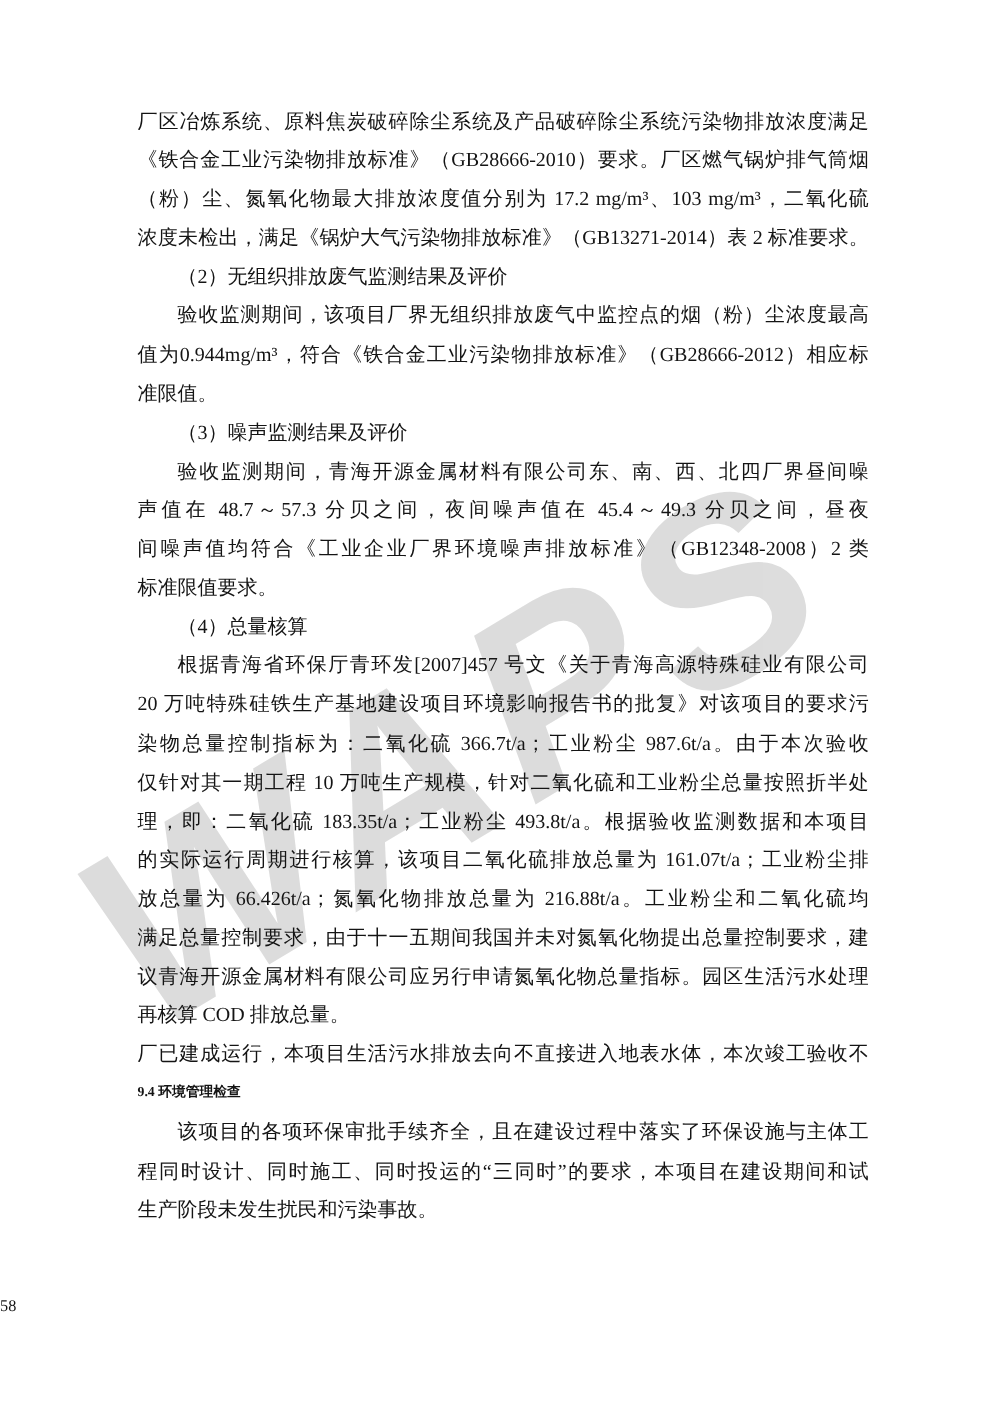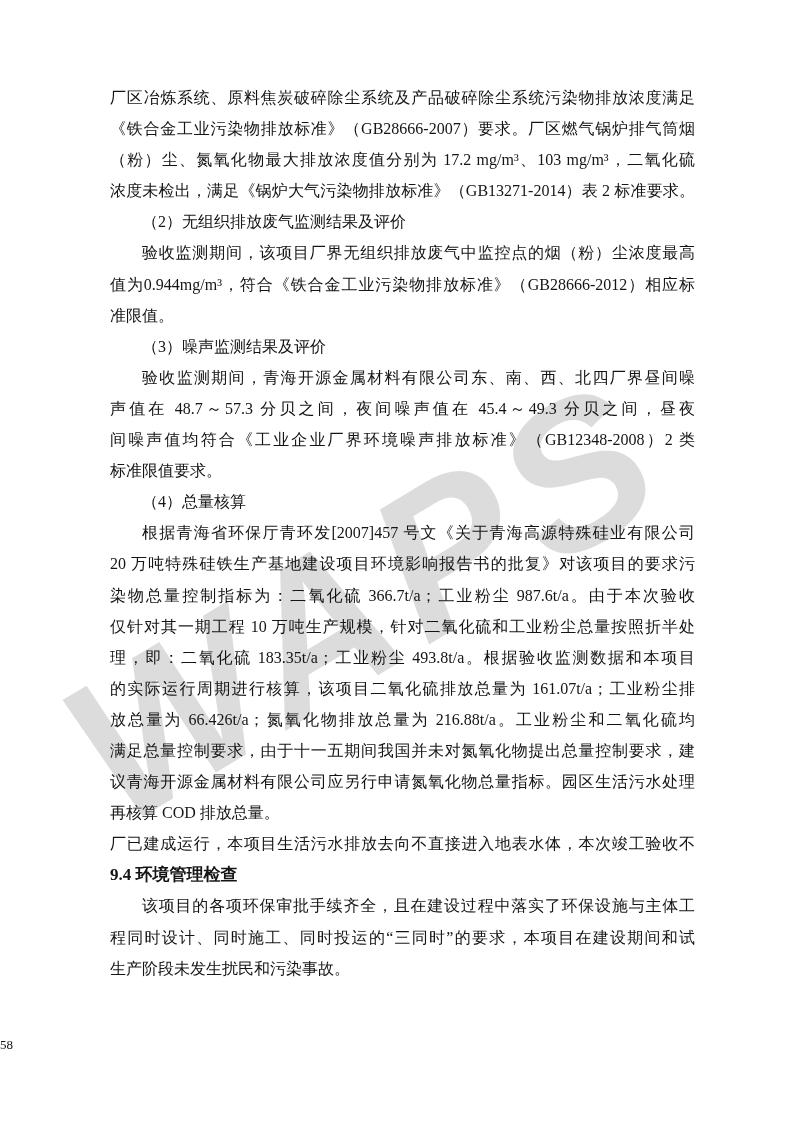--- a/index.html
+++ b/index.html
@@ -59,41 +59,41 @@
   .line.full {
     text-align: justify;
     text-align-last: justify;
     text-justify: inter-character;
   }
   .line.indent {
     text-indent: 2em;
   }
   .line.bold {
     font-weight: bold;
-    font-size: 17px;
+    font-size: 11px;
   }
   .page-number {
     position: absolute;
     left: 0;
     right: 0;
     top: 1037px;
     text-align: left;
     font-size: 13px;
     z-index: 1;
   }
 </style>
 </head>
 <body>
 
 <div class="page">
   <div class="watermark" style="color: rgb(215, 215, 215);">WAPS</div>
 
   <div class="body-text">
       <div class="line full">厂区冶炼系统、原料焦炭破碎除尘系统及产品破碎除尘系统污染物排放浓度满足</div>
-      <div class="line full">《铁合金工业污染物排放标准》（GB28666-2007）要求。厂区燃气锅炉排气筒烟</div>
+      <div class="line full">《铁合金工业污染物排放标准》（GB28666-2010）要求。厂区燃气锅炉排气筒烟</div>
       <div class="line full">（粉）尘、氮氧化物最大排放浓度值分别为 17.2 mg/m³、103 mg/m³，二氧化硫</div>
       <div class="line full">浓度未检出，满足《锅炉大气污染物排放标准》（GB13271-2014）表 2 标准要求。</div>
       <div class="line indent">（2）无组织排放废气监测结果及评价</div>
       <div class="line full indent">验收监测期间，该项目厂界无组织排放废气中监控点的烟（粉）尘浓度最高</div>
       <div class="line full">值为0.944mg/m³，符合《铁合金工业污染物排放标准》（GB28666-2012）相应标</div>
       <div class="line">准限值。</div>
       <div class="line indent">（3）噪声监测结果及评价</div>
       <div class="line full indent">验收监测期间，青海开源金属材料有限公司东、南、西、北四厂界昼间噪</div>
       <div class="line full">声值在 48.7～57.3 分贝之间，夜间噪声值在 45.4～49.3 分贝之间，昼夜</div>
       <div class="line full">间噪声值均符合《工业企业厂界环境噪声排放标准》（GB12348-2008）2 类</div>

